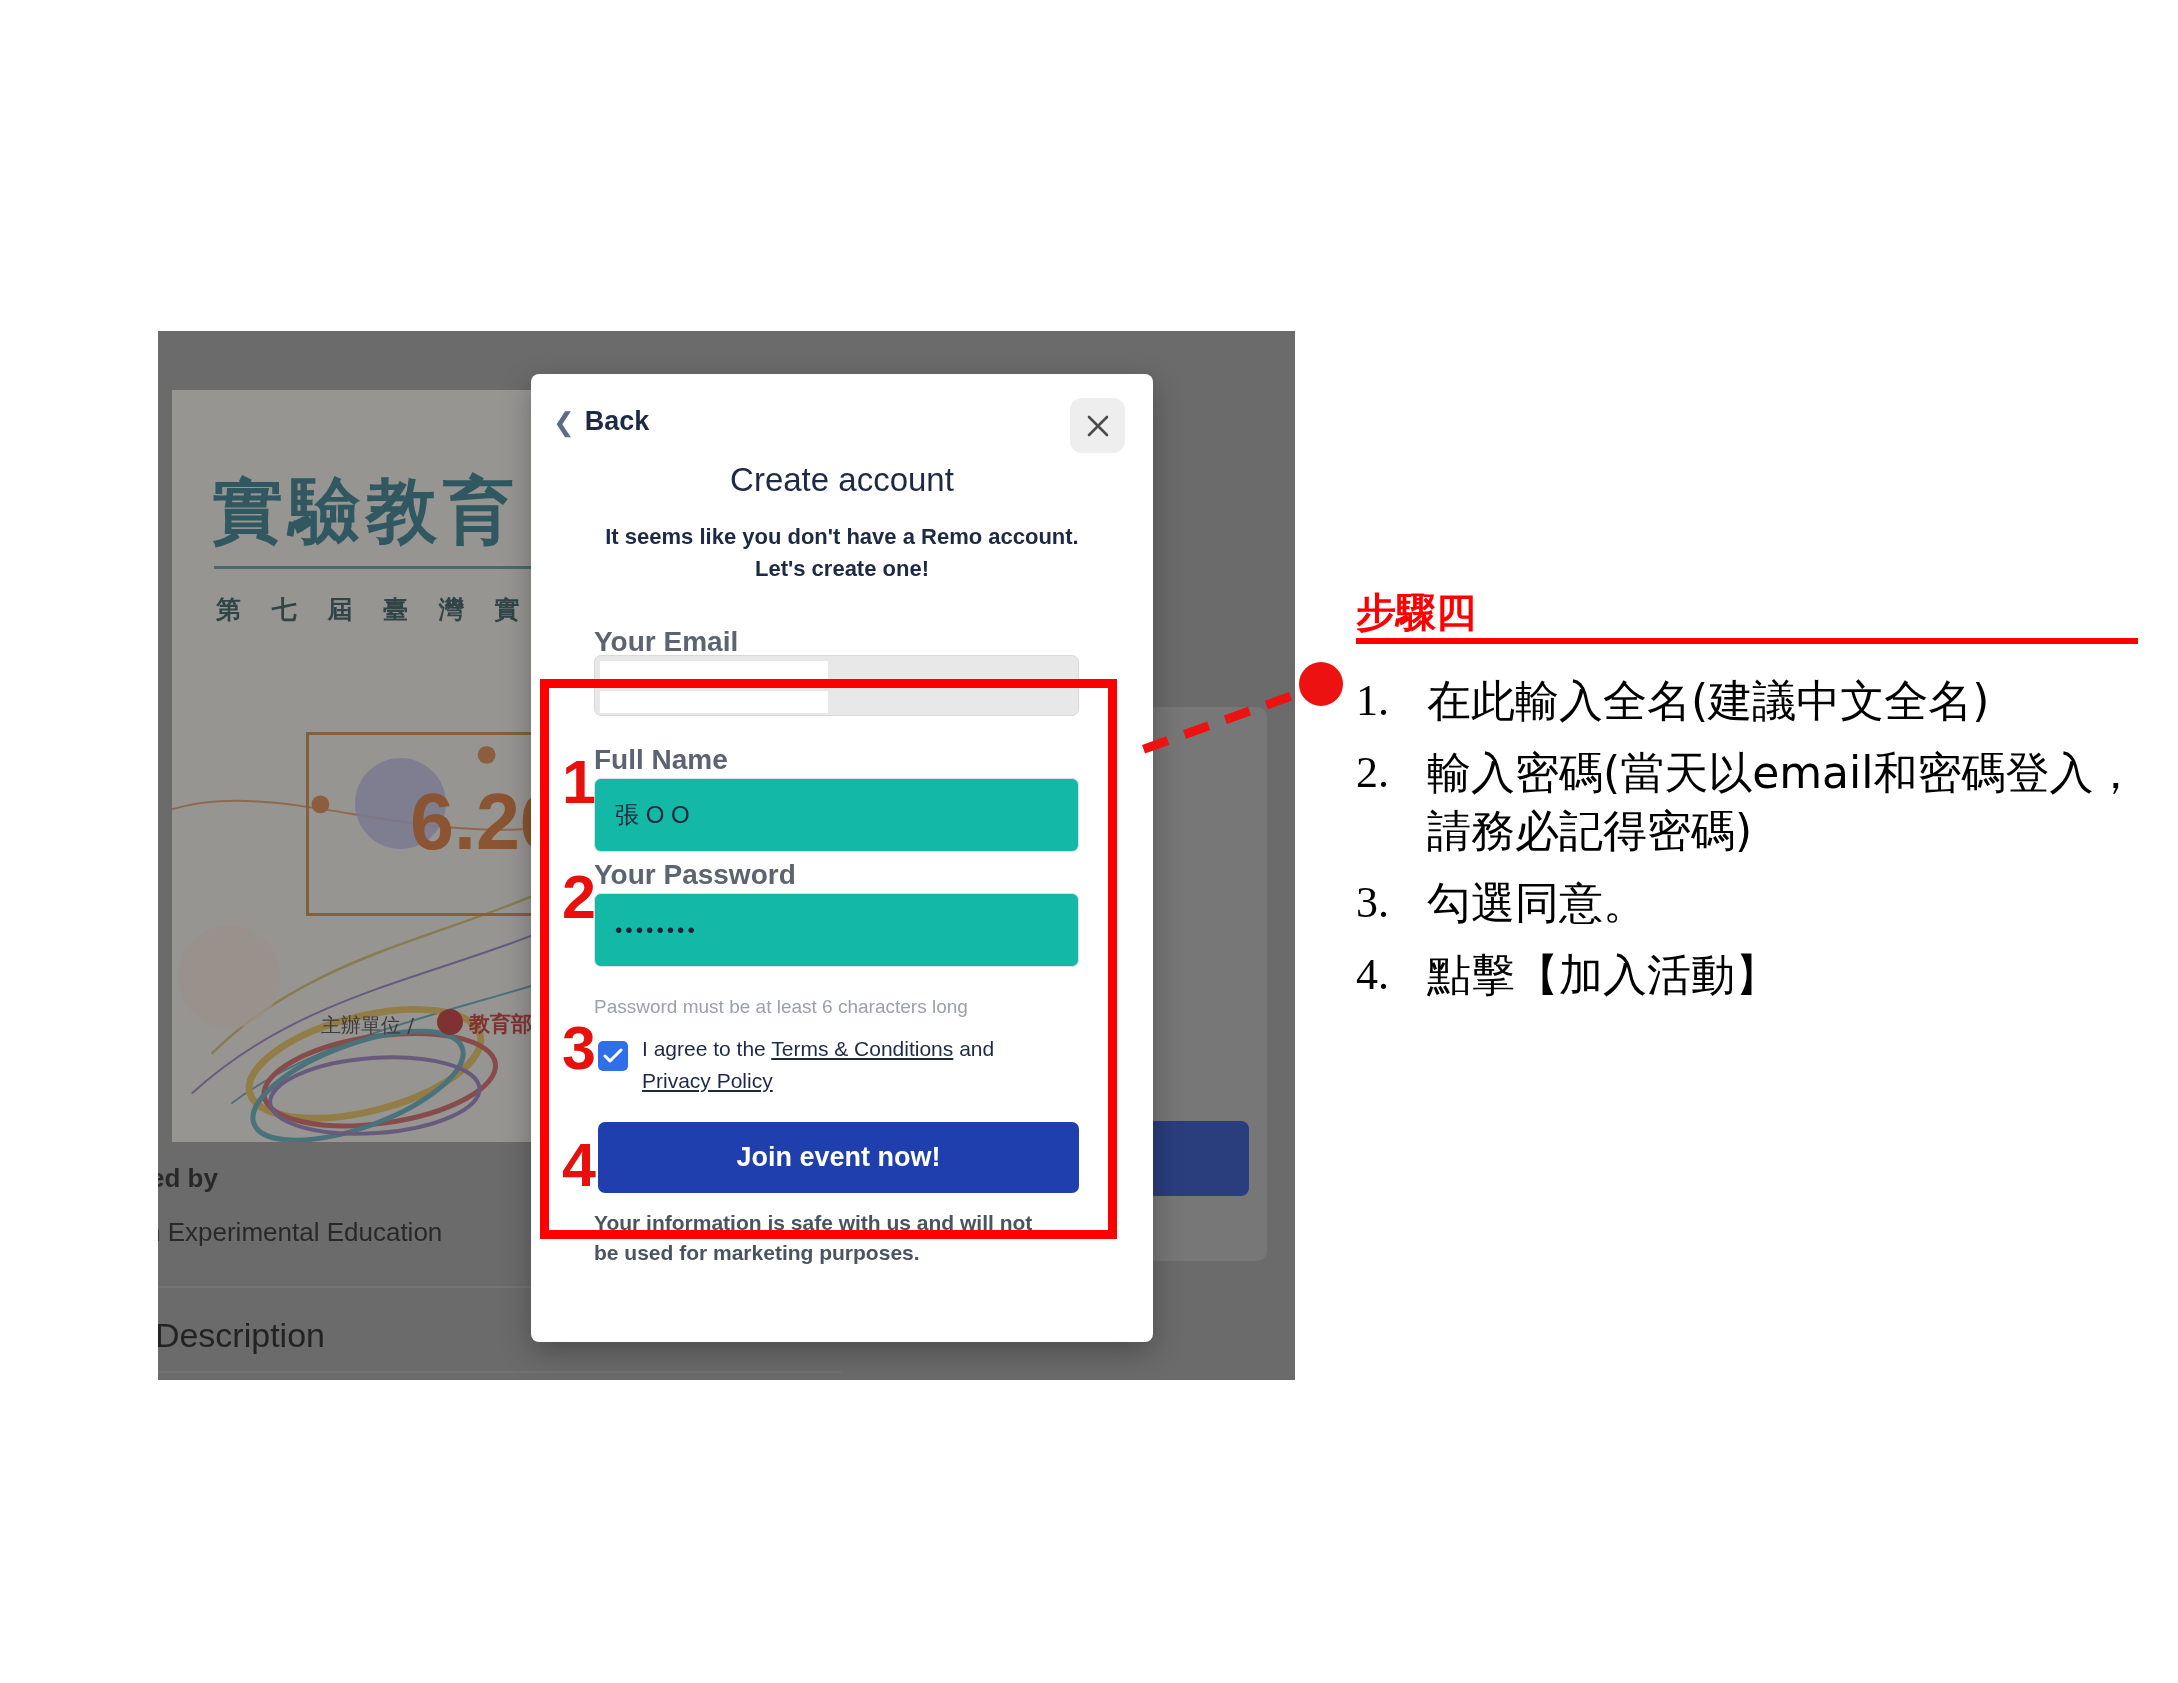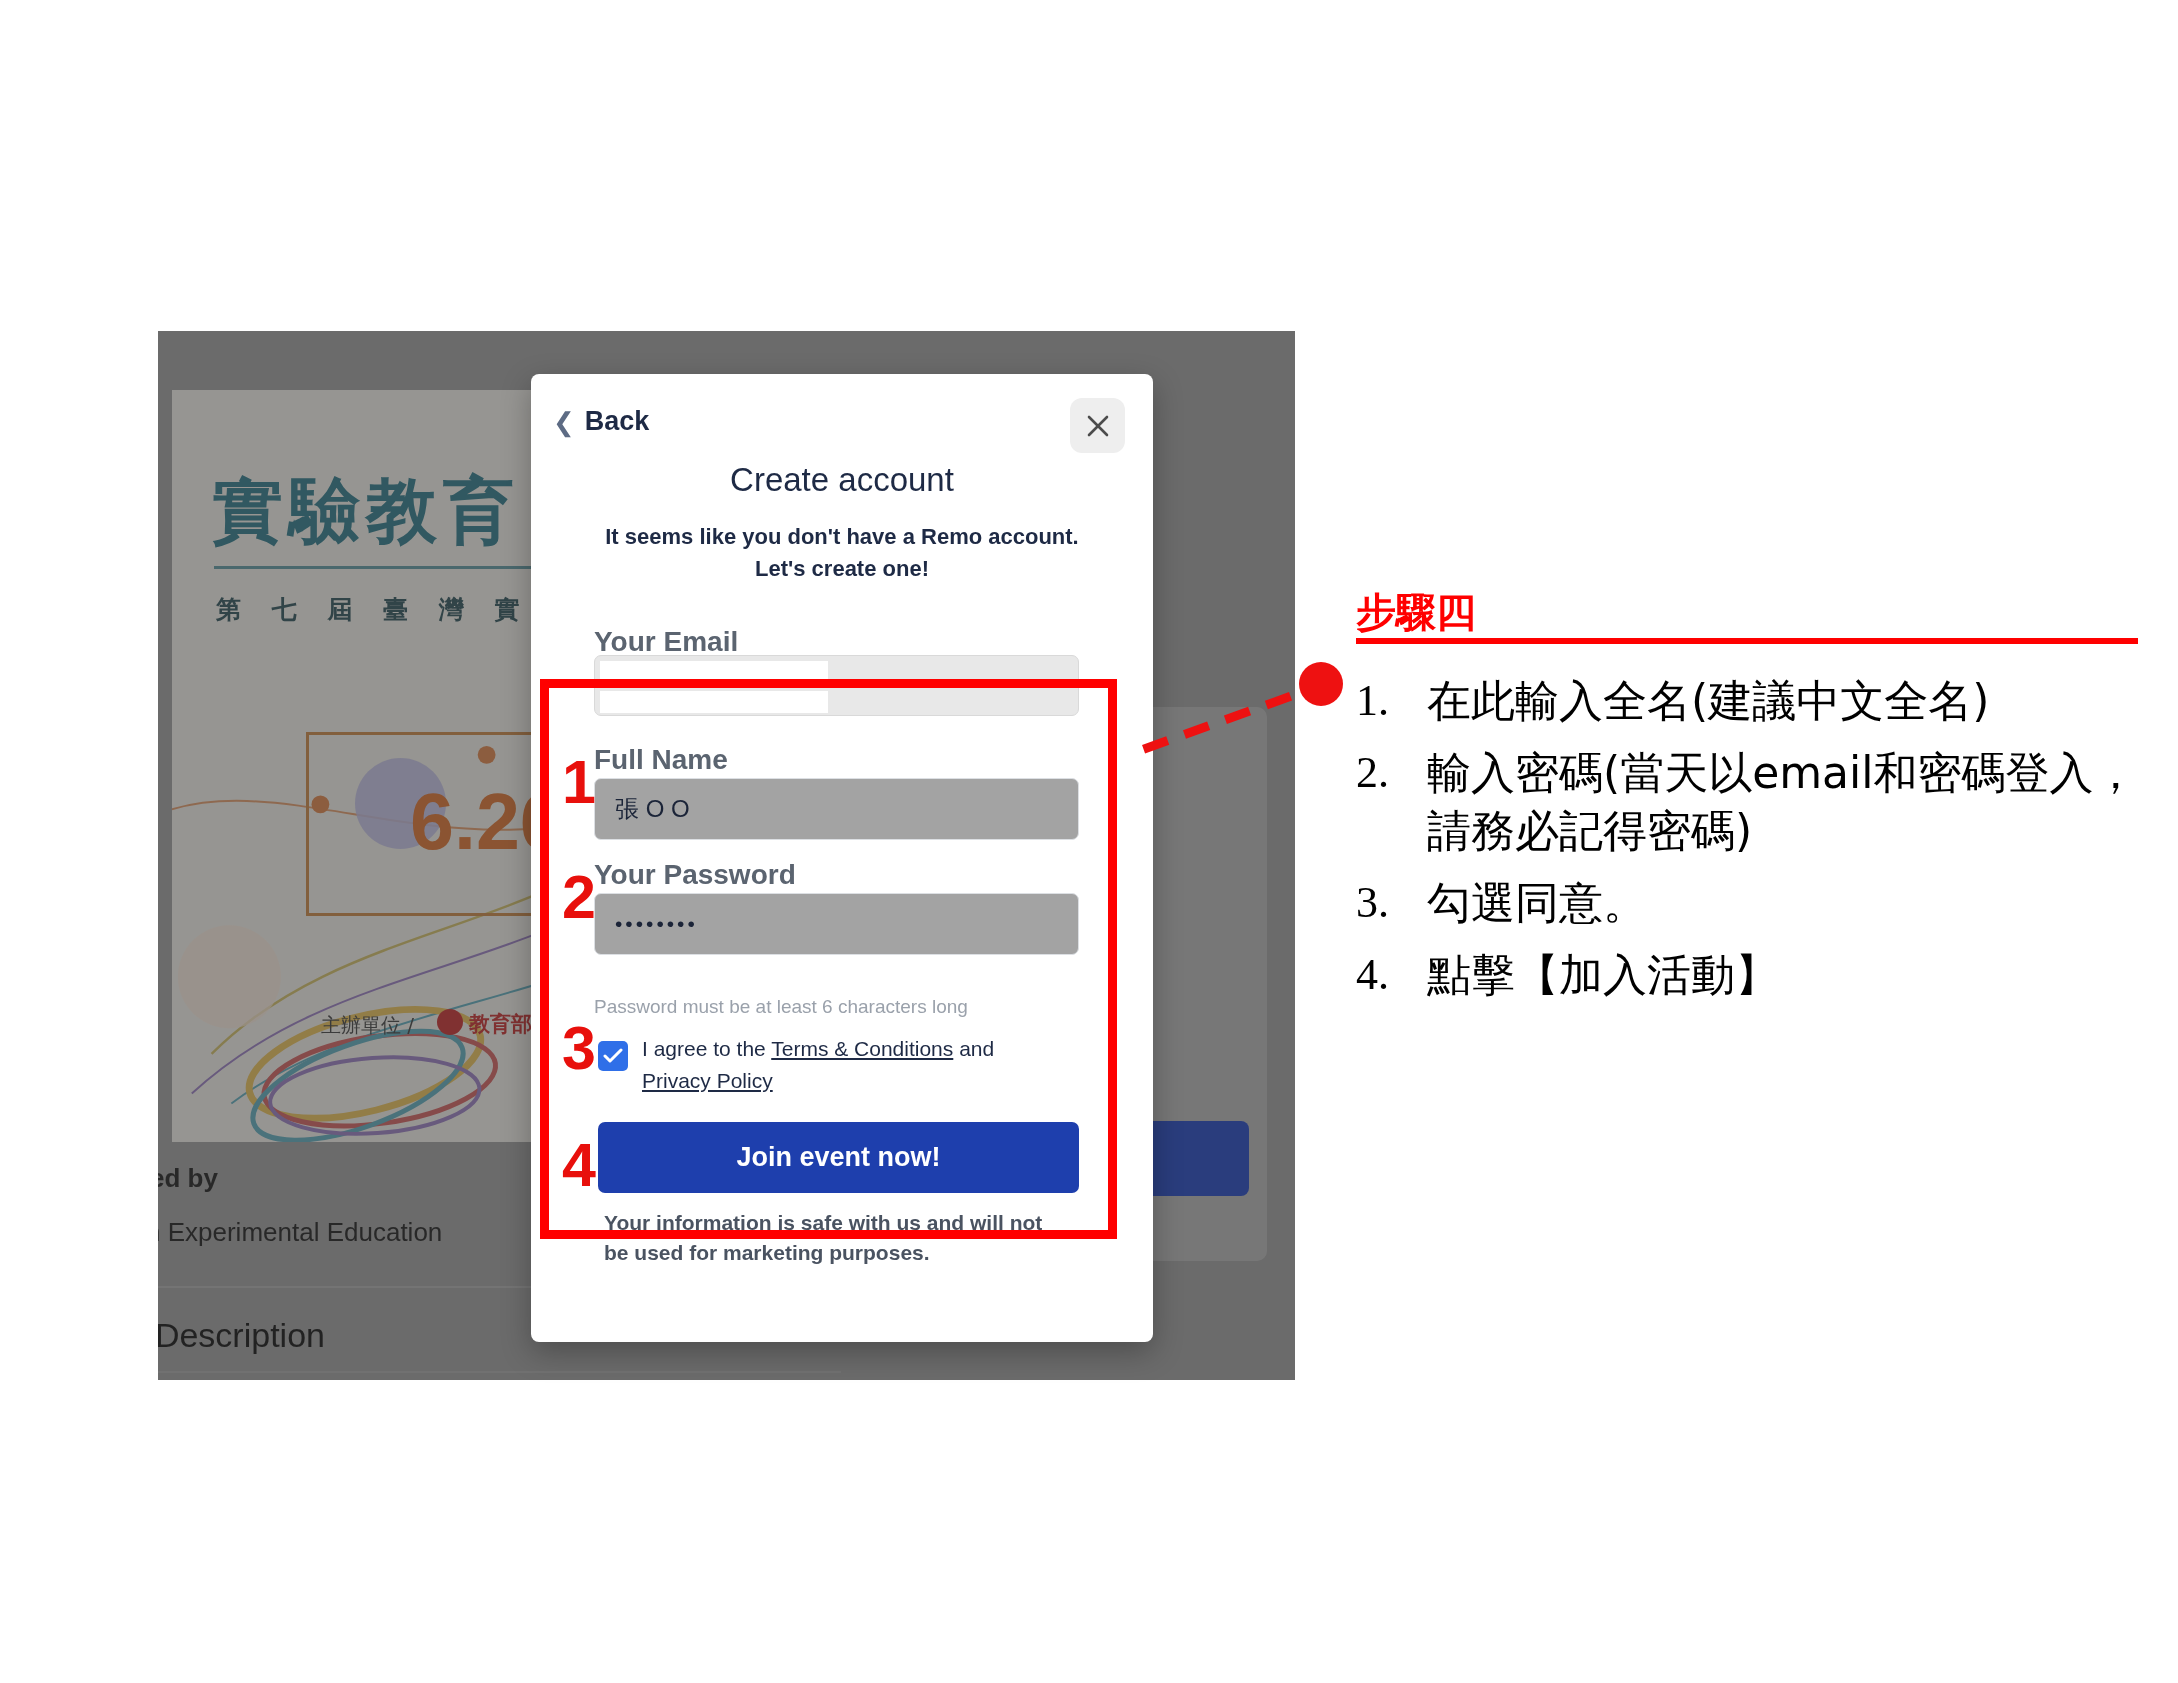--- a/index.html
+++ b/index.html
@@ -265,24 +265,24 @@
   }
 
   .field-label {
     position: absolute;
     font-size: 28px;
     color: #5b6470;
     font-weight: 700;
   }
   .field-box {
     position: absolute;
-    height: 62px;
+    height: 74px;
     border: 1px solid #dcdfe3;
     border-radius: 7px;
-    background: #a3a3a3;
+    background: #14b8a6;
     display: flex;
     align-items: center;
     padding-left: 20px;
     box-sizing: border-box;
     font-size: 24px;
     color: #1b2438;
   }
   .field-box.disabled {
     background: #e8e8e8;
     border-color: #d9d9d9;
@@ -348,21 +348,20 @@
   }
   .safe-note {
     position: absolute;
     left: 594px;
     top: 1208px;
     width: 465px;
     font-size: 21px;
     line-height: 1.45;
     color: #4a5361;
     font-weight: 700;
-    margin-left: 10px;
   }
 
   
   .red-box {
     position: absolute;
     left: 540px;
     top: 679px;
     width: 577px;
     height: 560px;
     border: 9px solid #ff0000;

